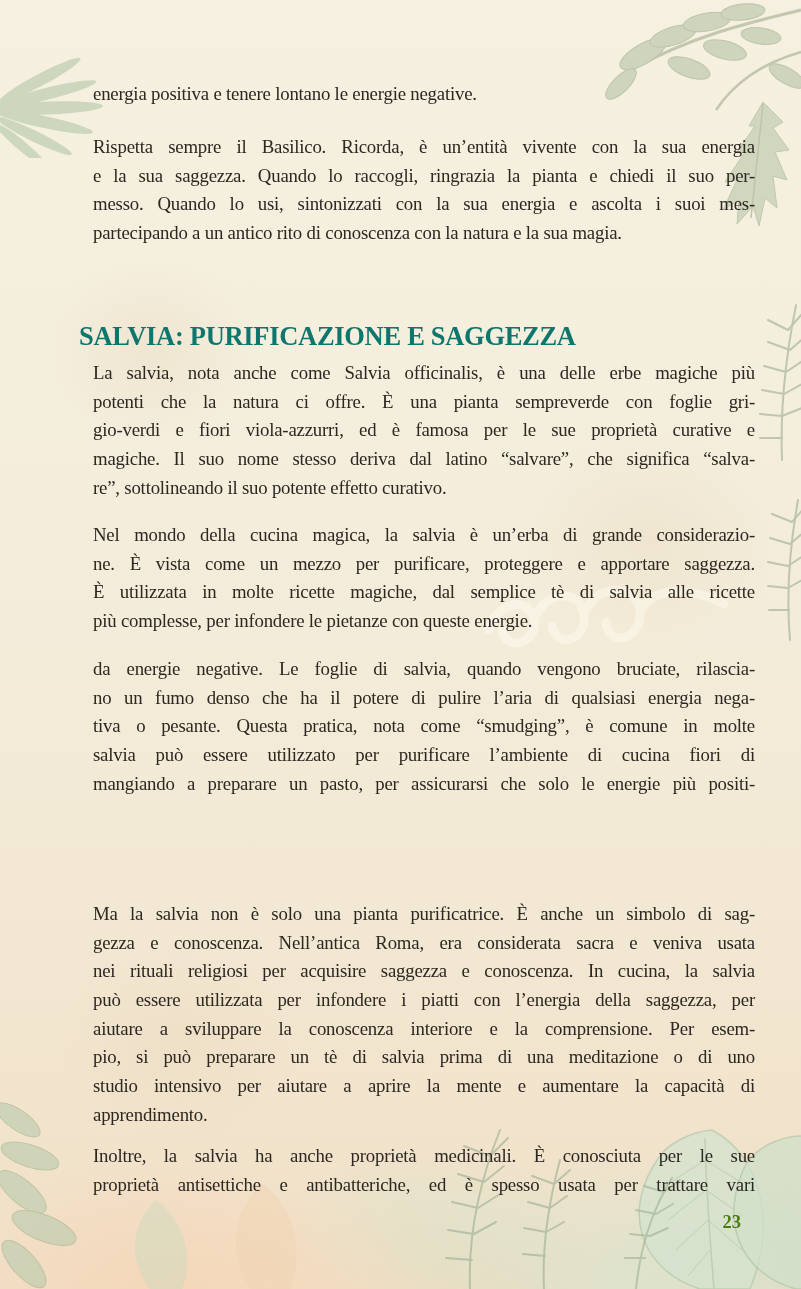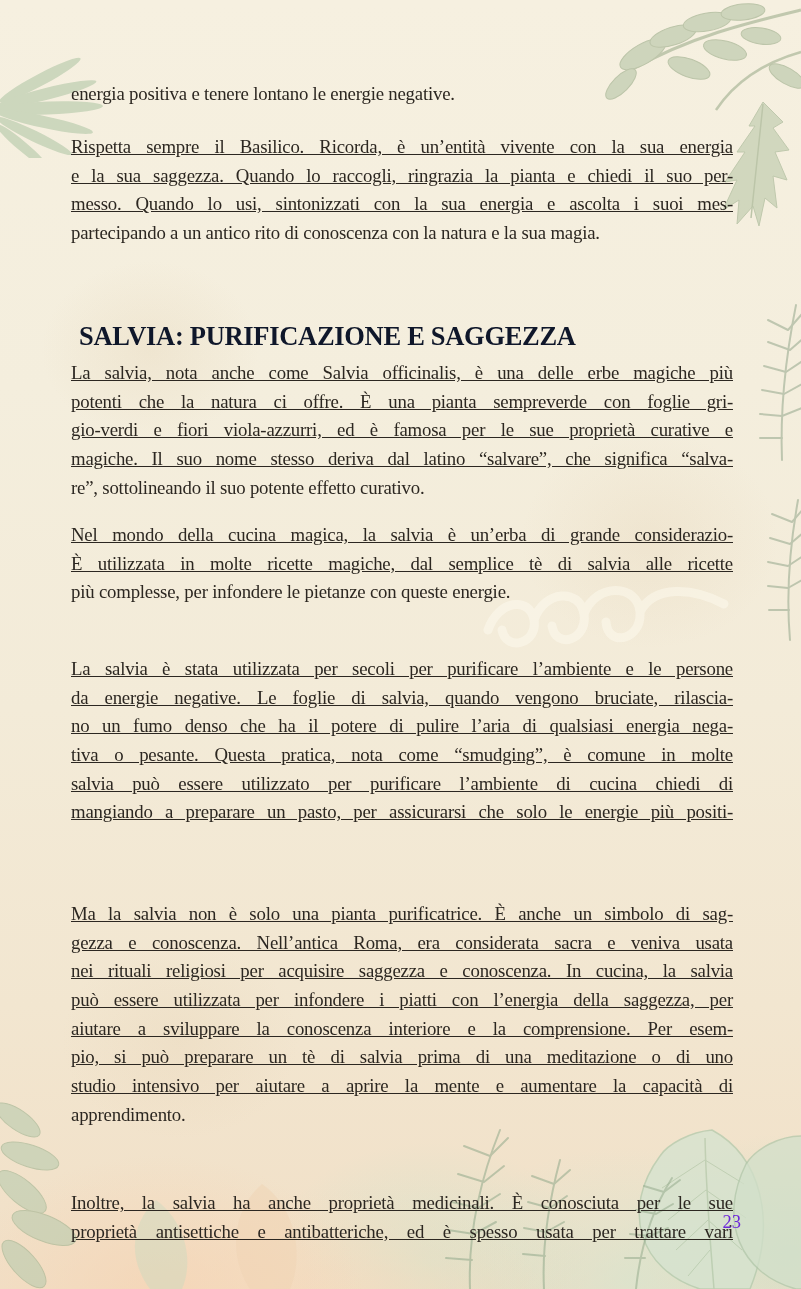--- a/index.html
+++ b/index.html
@@ -2,28 +2,28 @@
 <html><head>
 <meta charset="utf-8">
 <style>
   html,body{margin:0;padding:0;}
   body{
     width:801px;height:1289px;position:relative;overflow:hidden;
     font-family:"Liberation Serif","DejaVu Serif",serif;
     background:linear-gradient(180deg,#f6f0e0 0%,#f4eedd 30%,#f3ebd8 55%,#f2e6d0 78%,#f1dfc6 100%);
   }
   .stain{position:absolute;pointer-events:none;}
-  .textcol{position:absolute;left:71px;width:662px;color:#2c2721;
+  .textcol{position:absolute;left:93px;width:662px;color:#2c2721;
     font-size:18.8px;line-height:28.7px;letter-spacing:-0.2px;}
-  .jl{text-align:justify;text-align-last:justify;height:28.7px;text-decoration:underline;}
+  .jl{text-align:justify;text-align-last:justify;height:28.7px;}
   .ll{text-align:left;height:28.7px;}
-  .heading{position:absolute;left:79px;width:662px;color:#0f172a;
+  .heading{position:absolute;left:79px;width:662px;color:#0f766e;
     font-weight:bold;font-size:26.5px;line-height:30px;letter-spacing:-0.3px;}
-  .pagenum{position:absolute;right:60px;top:1212px;color:#6d28d9;
-    font-weight:normal;font-size:18.5px;}
+  .pagenum{position:absolute;right:60px;top:1212px;color:#4d7c0f;
+    font-weight:bold;font-size:18.5px;}
   .deco{position:absolute;pointer-events:none;}
   .bottom-wash{
     position:absolute;left:0;top:1108px;width:801px;height:181px;
     background:
       radial-gradient(ellipse 300px 210px at 160px 105%, rgba(245,213,182,.85), transparent 68%),
       radial-gradient(ellipse 320px 180px at 330px 115%, rgba(247,219,190,.8), transparent 70%),
       radial-gradient(ellipse 230px 170px at 430px 85%, rgba(212,227,203,.7), transparent 70%),
       radial-gradient(ellipse 280px 190px at 630px 95%, rgba(215,229,207,.75), transparent 70%),
       radial-gradient(ellipse 250px 170px at 790px 80%, rgba(205,221,197,.7), transparent 70%),
       radial-gradient(ellipse 350px 140px at 560px 120%, rgba(240,214,188,.7), transparent 72%);
@@ -135,42 +135,42 @@
 <div class="textcol" style="top:359px;">
   <div class="jl">La salvia, nota anche come Salvia officinalis, è una delle erbe magiche più</div>
   <div class="jl">potenti che la natura ci offre. È una pianta sempreverde con foglie gri-</div>
   <div class="jl">gio-verdi e fiori viola-azzurri, ed è famosa per le sue proprietà curative e</div>
   <div class="jl">magiche. Il suo nome stesso deriva dal latino “salvare”, che significa “salva-</div>
   <div class="ll">re”, sottolineando il suo potente effetto curativo.</div>
 </div>
 
 <div class="textcol" style="top:521px;">
   <div class="jl">Nel mondo della cucina magica, la salvia è un’erba di grande considerazio-</div>
+  <div class="jl">ne. È vista come un mezzo per purificare, proteggere e apportare saggezza.</div>
   <div class="jl">È utilizzata in molte ricette magiche, dal semplice tè di salvia alle ricette</div>
   <div class="ll">più complesse, per infondere le pietanze con queste energie.</div>
 </div>
 
 <div class="textcol" style="top:655px;">
-  <div class="jl">La salvia è stata utilizzata per secoli per purificare l’ambiente e le persone</div>
   <div class="jl">da energie negative. Le foglie di salvia, quando vengono bruciate, rilascia-</div>
   <div class="jl">no un fumo denso che ha il potere di pulire l’aria di qualsiasi energia nega-</div>
   <div class="jl">tiva o pesante. Questa pratica, nota come “smudging”, è comune in molte</div>
-  <div class="jl">salvia può essere utilizzato per purificare l’ambiente di cucina chiedi di</div>
+  <div class="jl">salvia può essere utilizzato per purificare l’ambiente di cucina fiori di</div>
   <div class="jl">mangiando a preparare un pasto, per assicurarsi che solo le energie più positi-</div>
 </div>
 
 <div class="textcol" style="top:900px;">
   <div class="jl">Ma la salvia non è solo una pianta purificatrice. È anche un simbolo di sag-</div>
   <div class="jl">gezza e conoscenza. Nell’antica Roma, era considerata sacra e veniva usata</div>
   <div class="jl">nei rituali religiosi per acquisire saggezza e conoscenza. In cucina, la salvia</div>
   <div class="jl">può essere utilizzata per infondere i piatti con l’energia della saggezza, per</div>
   <div class="jl">aiutare a sviluppare la conoscenza interiore e la comprensione. Per esem-</div>
   <div class="jl">pio, si può preparare un tè di salvia prima di una meditazione o di uno</div>
   <div class="jl">studio intensivo per aiutare a aprire la mente e aumentare la capacità di</div>
   <div class="ll">apprendimento.</div>
 </div>
 
-<div class="textcol" style="top:1142px;margin-top:47px;">
+<div class="textcol" style="top:1142px;">
   <div class="jl">Inoltre, la salvia ha anche proprietà medicinali. È conosciuta per le sue</div>
   <div class="jl">proprietà antisettiche e antibatteriche, ed è spesso usata per trattare vari</div>
 </div>
 
 <div class="pagenum">23</div>
 
 </body></html>

